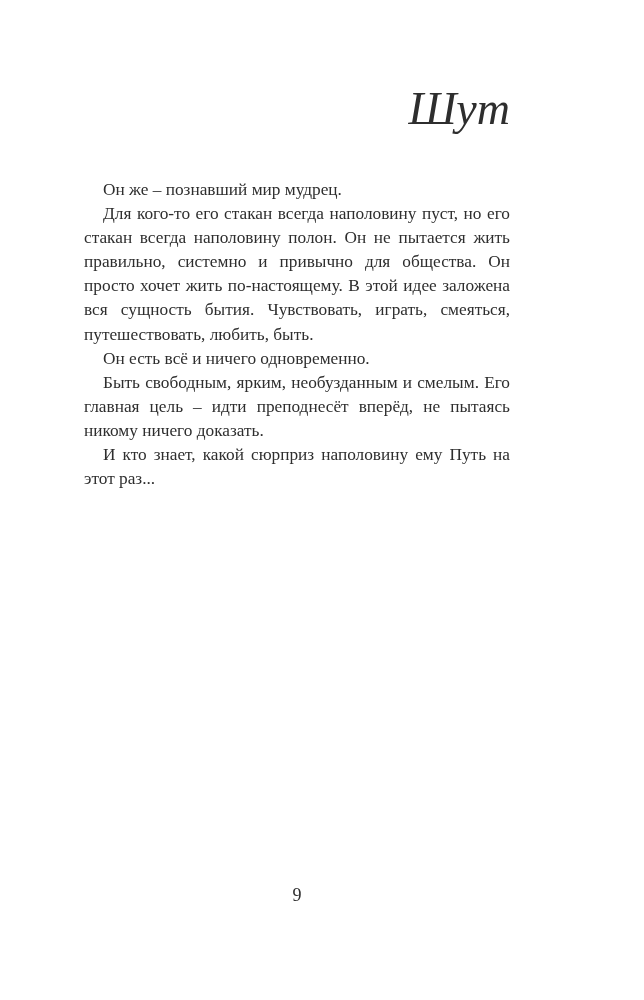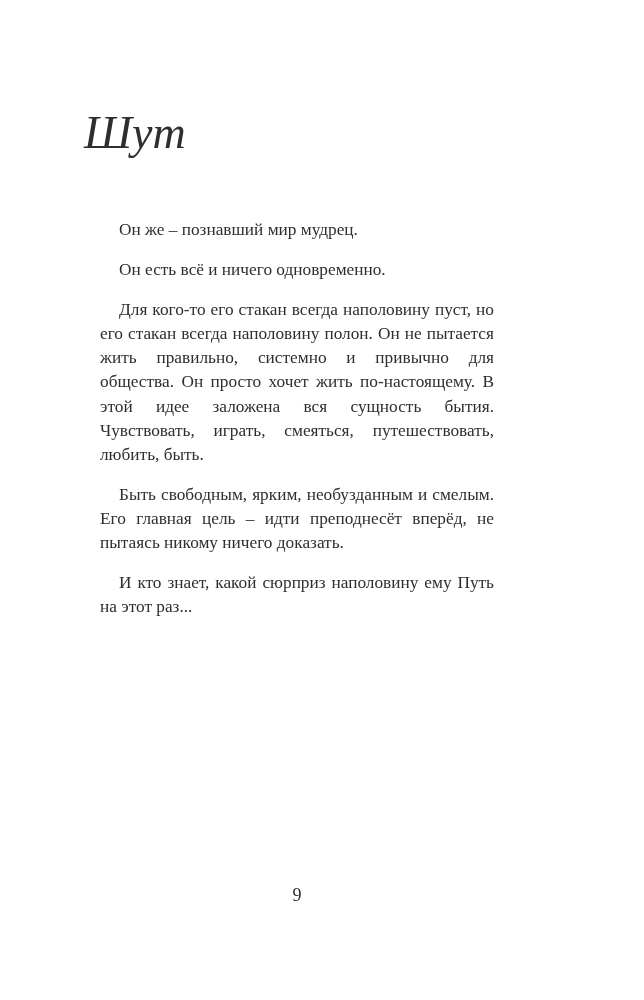--- a/index.html
+++ b/index.html
@@ -21,39 +21,39 @@
   }
   .content {
     position: absolute;
     left: 84px;
     top: 0;
     width: 426px;
     height: 100%;
   }
   .title {
     margin: 0;
-    padding-top: 104px;
+    padding-top: 80px;
     height: 58px;
-    text-align: left;
+    text-align: right;
     font-family: "Liberation Serif", "DejaVu Serif", serif;
     font-style: italic;
     font-weight: 400;
     font-size: 46px;
     line-height: 58px;
     color: var(--text, #2e2e2e);
   }
   .body {
     padding-top: 40px;
     font-size: 17.3px;
     line-height: 24.1px;
     text-align: justify;
     color: var(--text, #2e2e2e);
   }
   .body p {
-    margin: 16px;
+    margin: 0;
     text-indent: 19px;
     hyphens: auto;
     -webkit-hyphens: auto;
   }
   .page-number {
     position: absolute;
     top: 885px;
     left: 0;
     width: 426px;
     text-align: center;
@@ -62,20 +62,20 @@
   }
 </style>
 </head>
 <body>
 
 <div class="page">
   <div class="content">
     <h1 class="title">Шут</h1>
     <div class="body">
         <p>Он же – познавший мир мудрец.</p>
+        <p>Для кого-то его стакан всегда наполовину пуст, но его стакан всегда наполовину полон. Он не пытается жить правильно, системно и привычно для общества. Он просто хочет жить по-настоящему. В этой идее заложена вся сущность бытия. Чувствовать, играть, смеяться, путешествовать, любить, быть.</p>
         <p>Он есть всё и ничего одновременно.</p>
-        <p>Для кого-то его стакан всегда наполовину пуст, но его стакан всегда наполовину полон. Он не пытается жить правильно, системно и привычно для общества. Он просто хочет жить по-настоящему. В этой идее заложена вся сущность бытия. Чувствовать, играть, смеяться, путешествовать, любить, быть.</p>
         <p>Быть свободным, ярким, необузданным и смелым. Его главная цель – идти преподнесёт вперёд, не пытаясь никому ничего доказать.</p>
         <p>И кто знает, какой сюрприз наполовину ему Путь на этот раз...</p>
       </div>
     <div class="page-number">9</div>
   </div>
 </div>
 
 </body></html>

